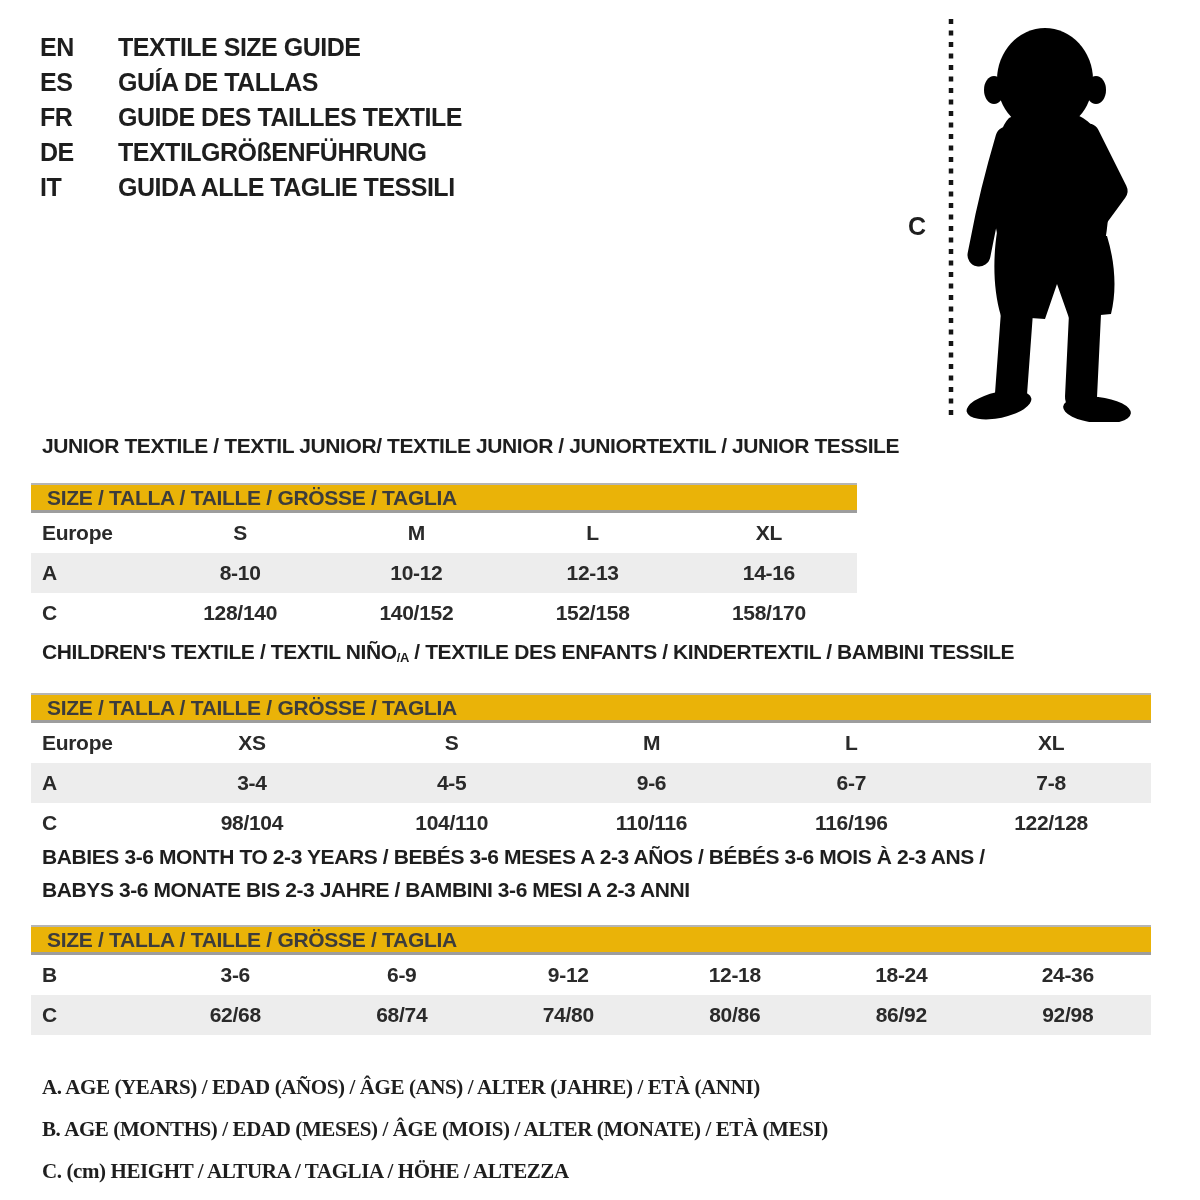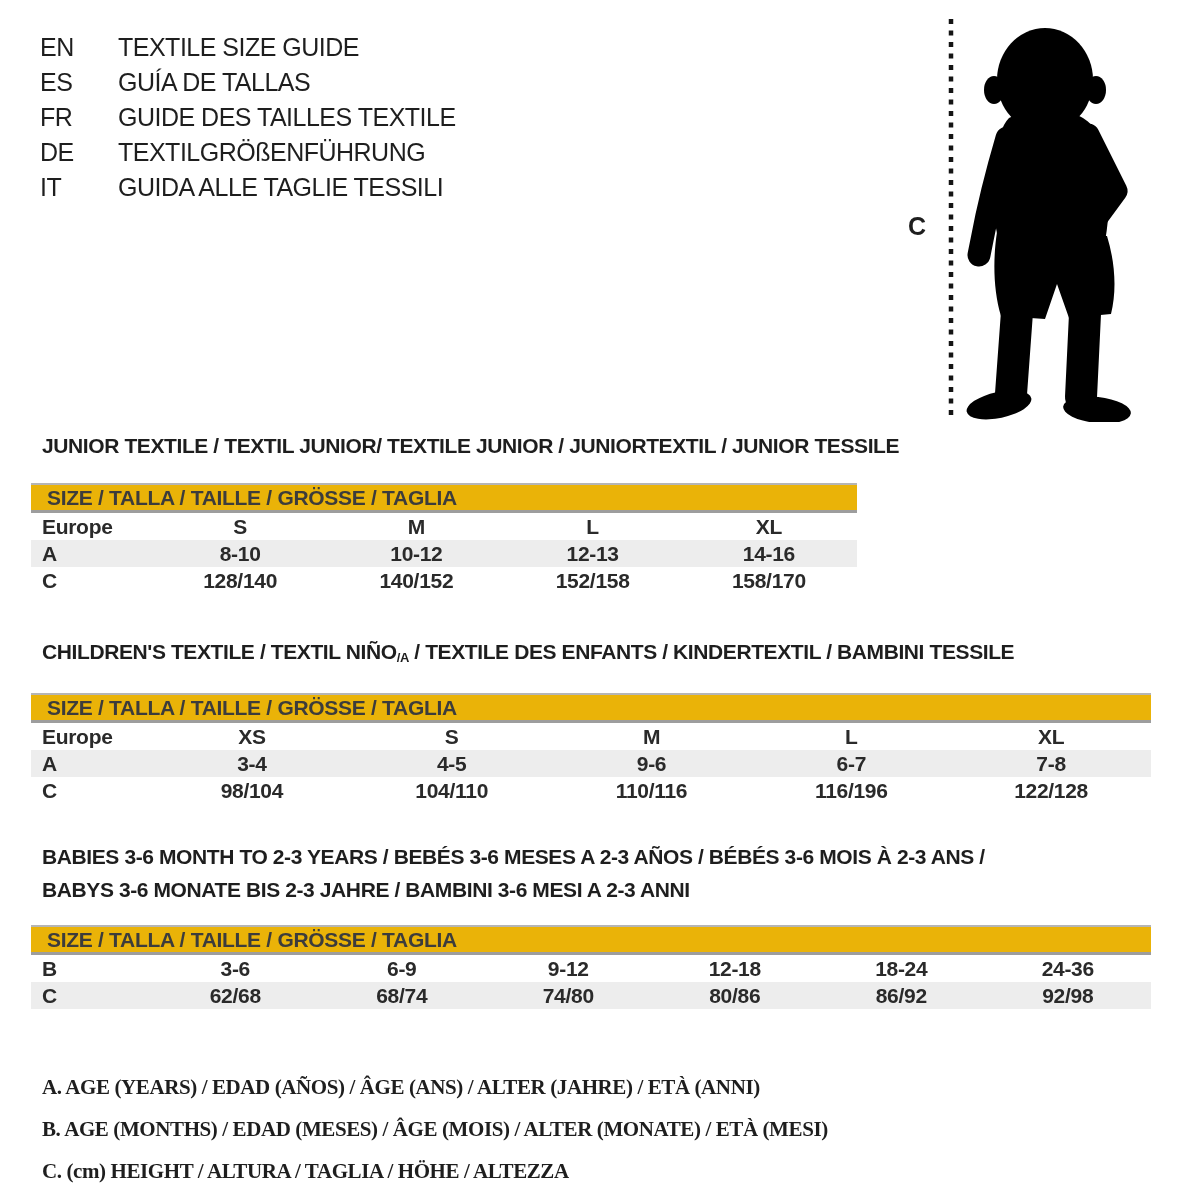--- a/index.html
+++ b/index.html
@@ -7,22 +7,22 @@
     width:1200px;height:1200px;position:relative;background:#ffffff;
     font-family:"Liberation Sans","DejaVu Sans",sans-serif;
     color:#222;overflow:hidden;
     -webkit-font-smoothing:antialiased;
   }
   .abs{position:absolute;}
 
   
   .lang-block{top:30px;left:40px;}
   .lang-row{display:flex;height:35px;align-items:center;}
-  .lang-code{width:78px;font-size:25px;font-weight:normal;letter-spacing:-0.5px;color:#1e1e1e;}
-  .lang-text{font-size:25px;font-weight:normal;letter-spacing:-0.5px;color:#1e1e1e;white-space:nowrap;}
+  .lang-code{width:78px;font-size:25px;font-weight:bold;letter-spacing:-0.5px;color:#1e1e1e;}
+  .lang-text{font-size:25px;font-weight:bold;letter-spacing:-0.5px;color:#1e1e1e;white-space:nowrap;}
 
   
   .measure-line{left:946px;top:16px;}
   .figure-svg{left:957px;top:22px;}
   .measure-label{left:908px;top:212px;font-size:25px;font-weight:bold;color:#1e1e1e;}
 
   
   .section-heading{left:42px;font-size:21px;font-weight:bold;letter-spacing:-0.4px;color:#1e1e1e;white-space:nowrap;}
   .heading-junior{top:434px;}
   .heading-children{top:640px;}
@@ -33,21 +33,21 @@
   .size-table{position:absolute;}
   .tbl-junior{left:31px;top:483px;width:826px;}
   .tbl-children{left:31px;top:693px;width:1120px;}
   .tbl-babies{left:31px;top:925px;width:1120px;}
   .size-bar{
     height:25px;background:#eab308;
     border-top:2px solid #b5b5b5;border-bottom:3px solid #9d9d9d;
     font-size:21px;font-weight:bold;color:#3c3c3c;
     padding-left:16px;line-height:25px;letter-spacing:-0.3px;
   }
-  .trow{display:flex;height:27px;align-items:center;font-size:21px;font-weight:bold;color:#2a2a2a;}
+  .trow{display:flex;height:40px;align-items:center;font-size:21px;font-weight:bold;color:#2a2a2a;}
   .row-alt{background:#ededed;}
   .tlabel{width:110px;padding-left:11px;letter-spacing:-0.3px;}
   .tcell{flex:1;text-align:center;letter-spacing:-0.3px;}
 
   
   .footnotes{left:42px;top:1066px;font-family:Liberation Serif, serif;}
   .footnote{height:42px;line-height:42px;font-size:21px;font-weight:bold;letter-spacing:-0.4px;color:#1e1e1e;white-space:nowrap;}
 </style>
 </head>
 <body>

